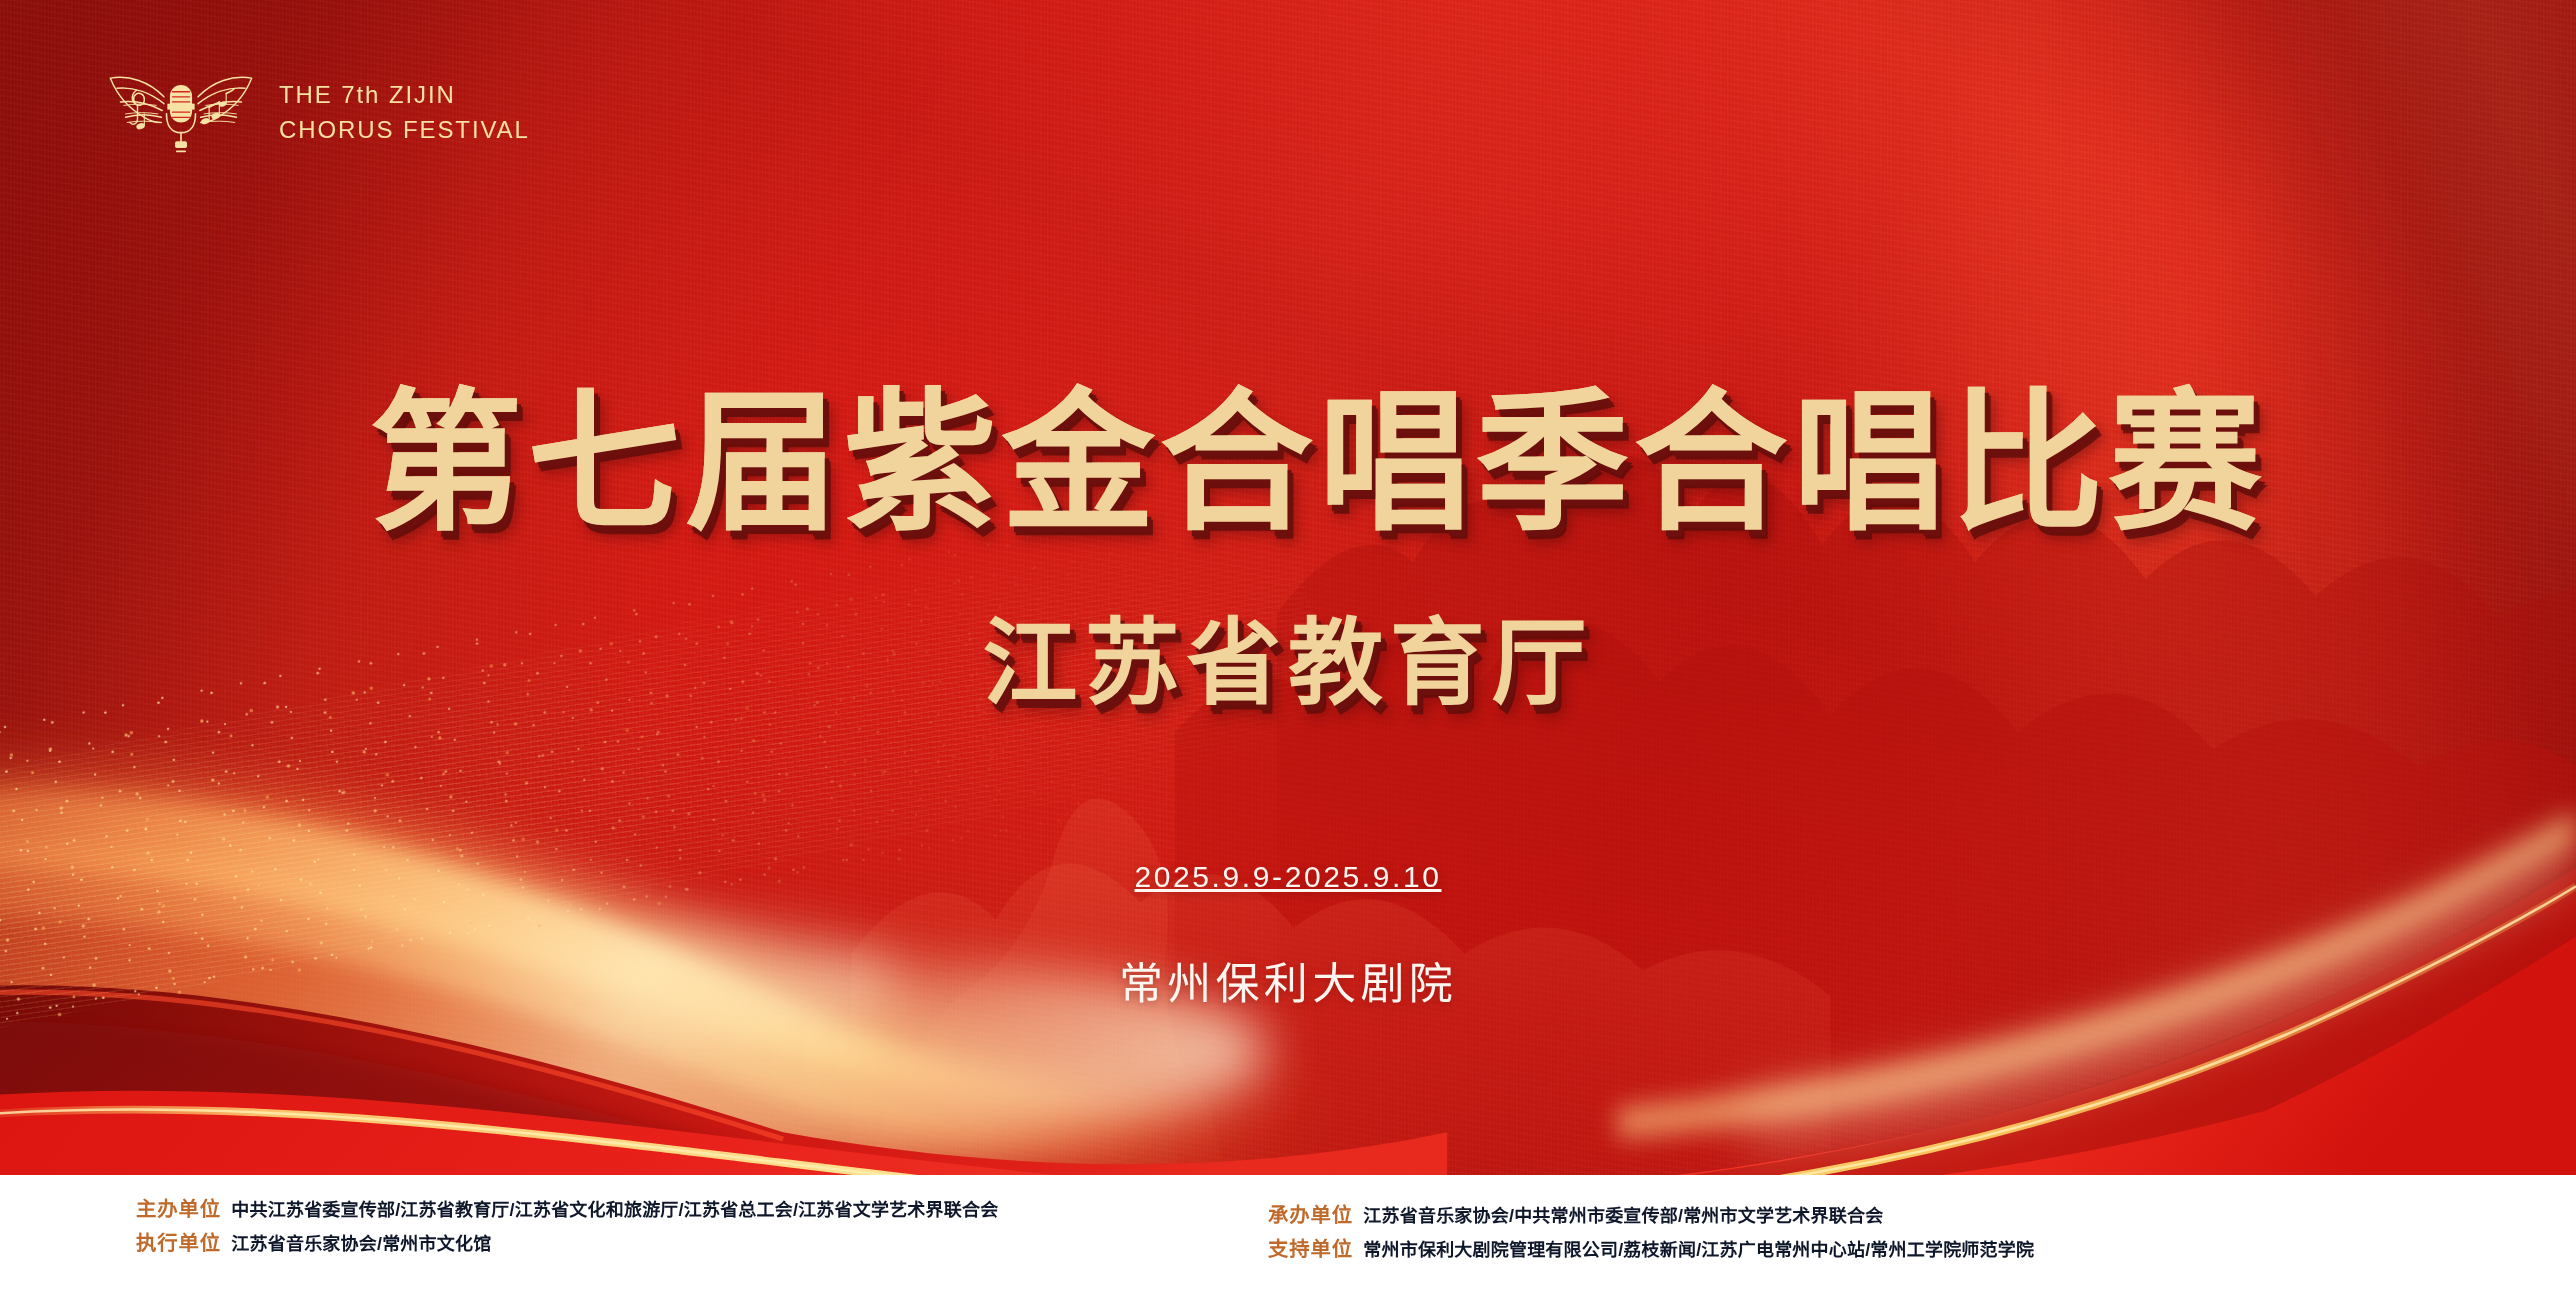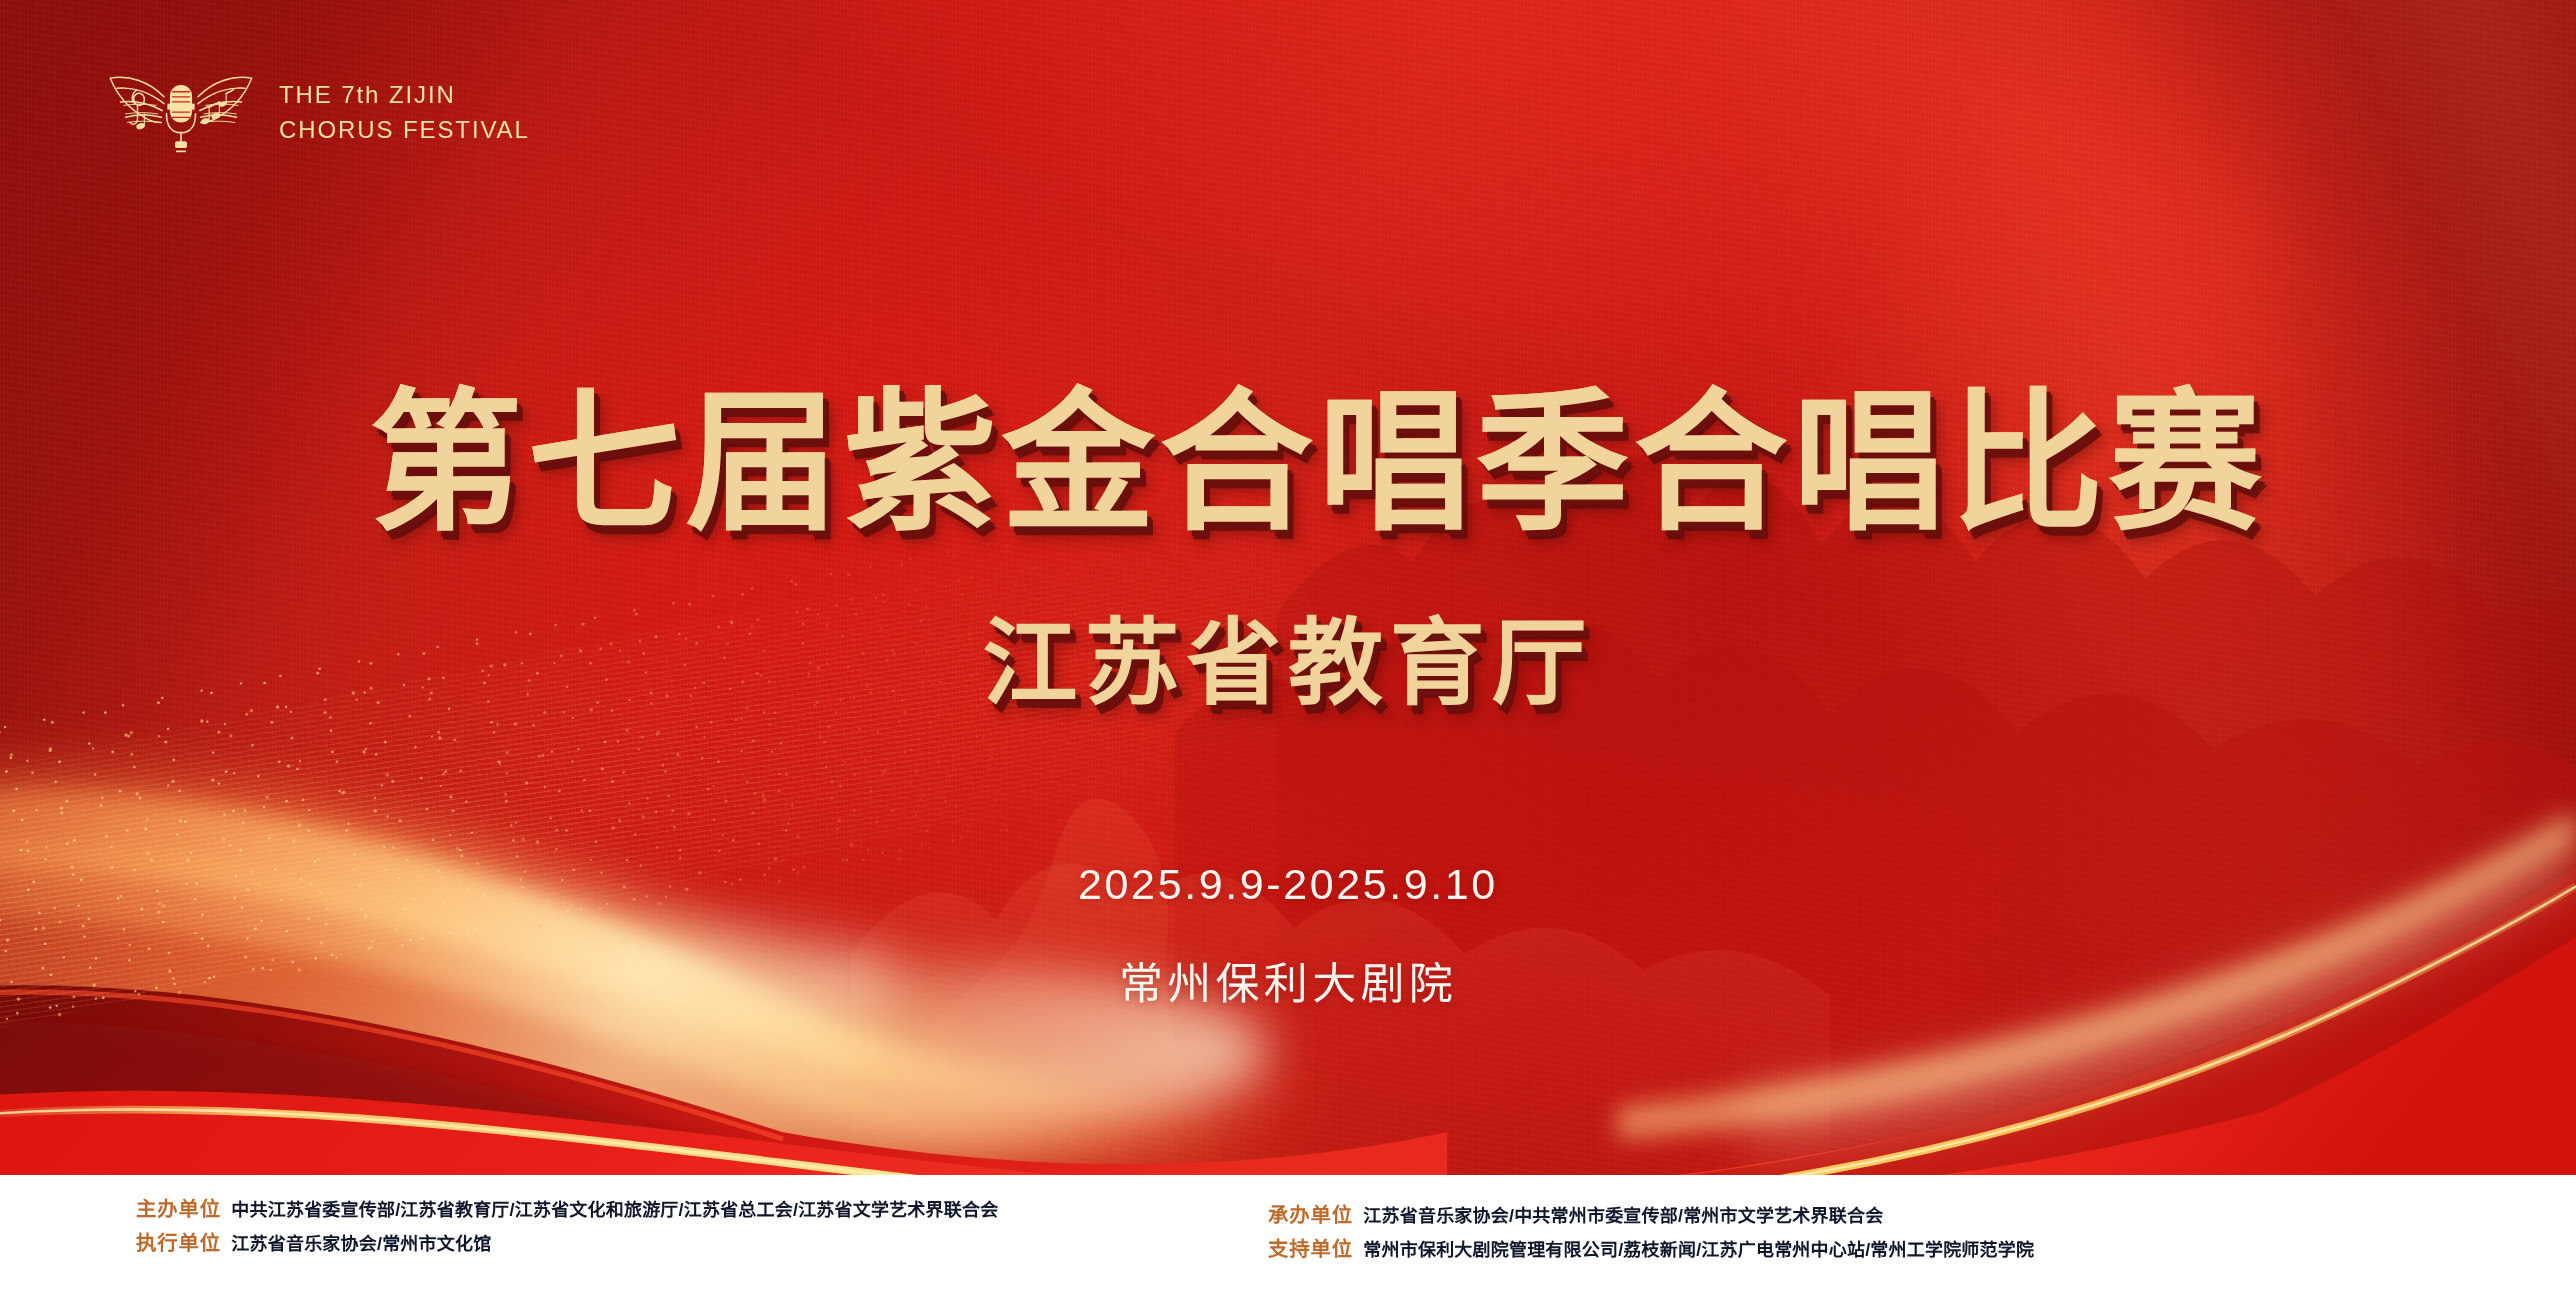--- a/index.html
+++ b/index.html
@@ -235,23 +235,24 @@
   #date-line, #venue-line{
     position:absolute;
     left:0; width:2576px;
     text-align:center;
     color:#fdf6f0;
     white-space:nowrap;
     font-weight:300;
   }
   #date-line{
     top:860px;
-    font-size:43px;
+    font-size:30px;
     letter-spacing:2.6px;
     text-shadow:0 1.7px 8.5px rgba(90,8,6,.35);
+    text-decoration:underline;
   }
   #venue-line{
     top:948px;
     font-size:44px;
     letter-spacing:4.3px;
     text-shadow:0 1.7px 8.5px rgba(90,8,6,.35);
   }
 
   
   #footer{

